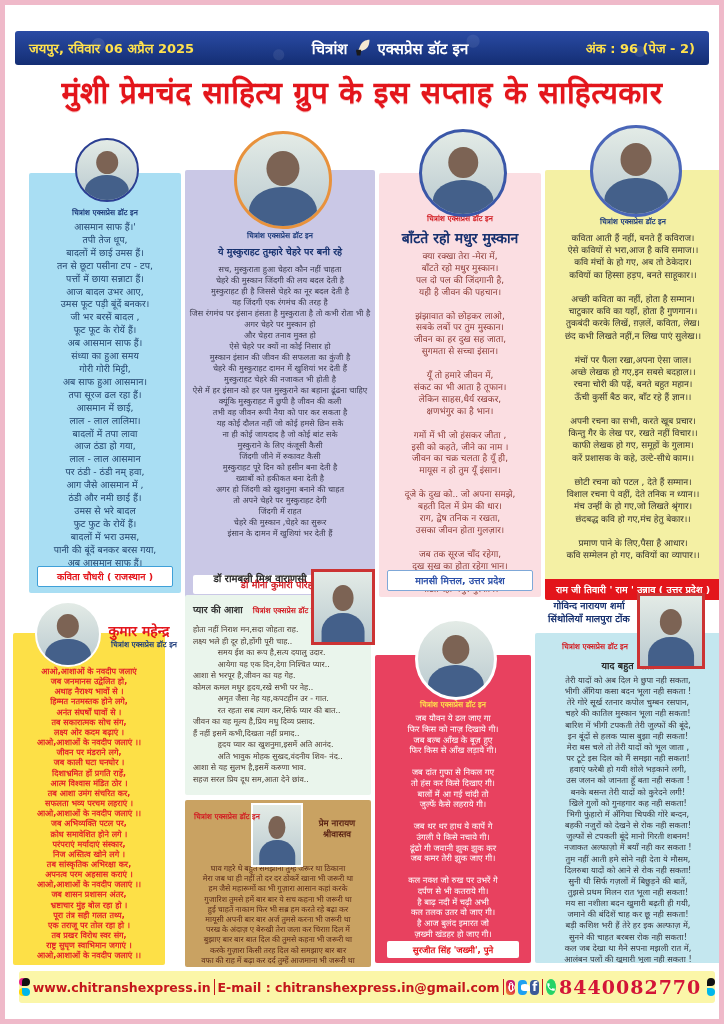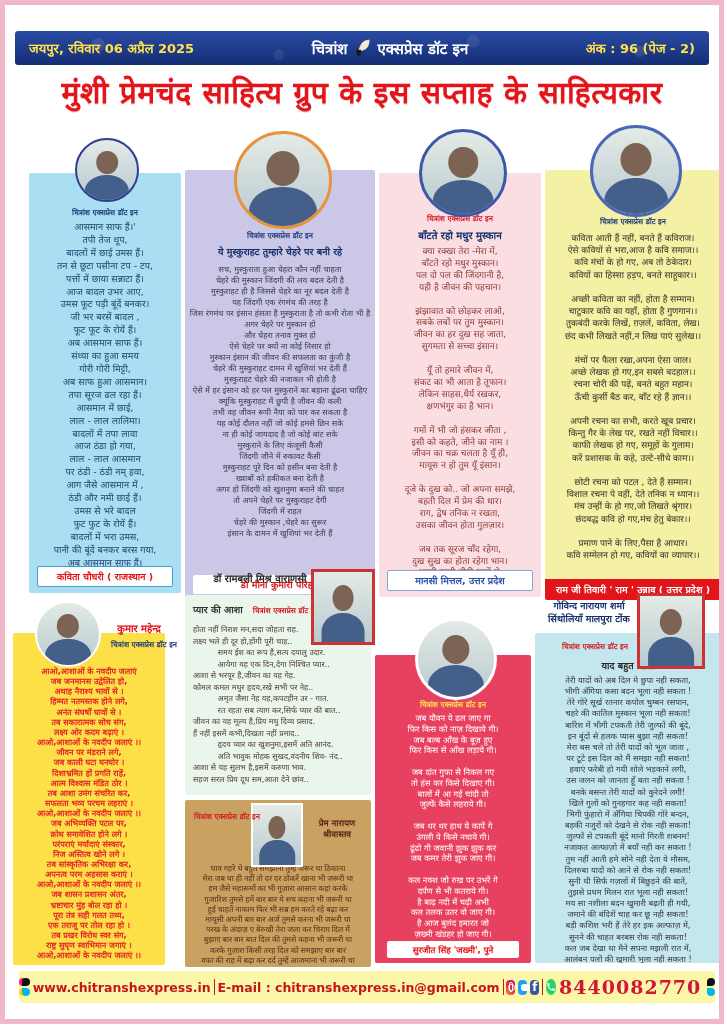--- a/index.html
+++ b/index.html
@@ -52,34 +52,34 @@
   .c1 .author-chip { color:#e3151b; border:1px solid #3fa0d8; font-size:9.5px; }
 
   .c2 { left:180px; top:165px; width:190px; height:430px; background:#cac8e6; padding:60px 4px 0 4px; }
   .c2-photo { left:229px; top:126px; width:92px; height:92px; border:3px solid #e8923c; }
   .c2 .poem-title { font-size:9.5px; color:#16306e; margin:5px 0 6px 0; }
   .c2 .poem { font-size:8px; line-height:11px; color:#3a3a4c; }
   .c2 .author-chip { color:#d21c22; font-size:9.5px; }
 
   .c3 { left:374px; top:168px; width:162px; height:424px; background:#fbdee2; padding:40px 5px 0 5px; }
   .c3-photo { left:414px; top:124px; width:82px; height:82px; border:3px solid #3a57a8; }
-  .c3 .poem-title { font-size:10px; color:#16306e; margin:5px 0 4px 0; }
+  .c3 .poem-title { font-size:14px; color:#16306e; margin:5px 0 4px 0; }
   .c3 .poem { font-size:8.9px; line-height:11.9px; color:#8a3a34; font-weight:500; }
   .c3 .author-chip { color:#2b4fa8; border:1px solid #7fa8d8; font-size:9.5px; }
 
   .c4 { left:540px; top:165px; width:176px; height:430px; background:#f4f0a4; padding:46px 5px 0 5px; }
   .c4-photo { left:585px; top:120px; width:86px; height:86px; border:3px solid #4a66b8; }
   .c4 .poem { margin-top:6px; font-size:8.8px; line-height:12.2px; color:#33302a; font-weight:500; }
   .author-strip { position:absolute; left:0; right:0; bottom:0; background:#e3151b; color:#ffffff;
                   font-weight:bold; font-size:9.5px; text-align:center; padding:4px 2px; }
   
   .kumar { left:8px; top:628px; width:152px; height:332px; background:#fde047; padding:34px 3px 0 3px; }
   .kumar-photo { left:30px; top:596px; width:62px; height:62px; border:2px solid #ffffff; }
   .kumar-name { position:absolute; left:96px; top:616px; width:76px; color:#e3151b;
-                font-weight:bold; font-size:10px; text-align:center; z-index:6; }
+                font-weight:bold; font-size:14px; text-align:center; z-index:6; }
   .kumar-brand { position:absolute; left:62px; top:634px; width:110px; text-align:right; z-index:6; }
   .kumar .poem { font-size:8px; line-height:10.15px; color:#e3242a; font-weight:600; }
   
   .rambali-header { position:absolute; left:180px; top:566px; width:150px; text-align:center;
                     font-size:10px; font-weight:bold; color:#2a2a2a; }
   .rambali { left:180px; top:590px; width:186px; height:200px; background:#eaf5ec; padding:8px 4px 0 8px; }
   .rambali-photo { left:306px; top:564px; width:58px; height:70px; border:3px solid #cc3333; }
   .rambali .titlerow { display:flex; align-items:baseline; gap:10px; }
   .rambali .poem-title { font-size:9.5px; color:#333; text-align:left; }
   .rambali .poem { margin-top:8px; text-align:left; font-size:7.8px; line-height:11.5px; color:#4a3a30; }

